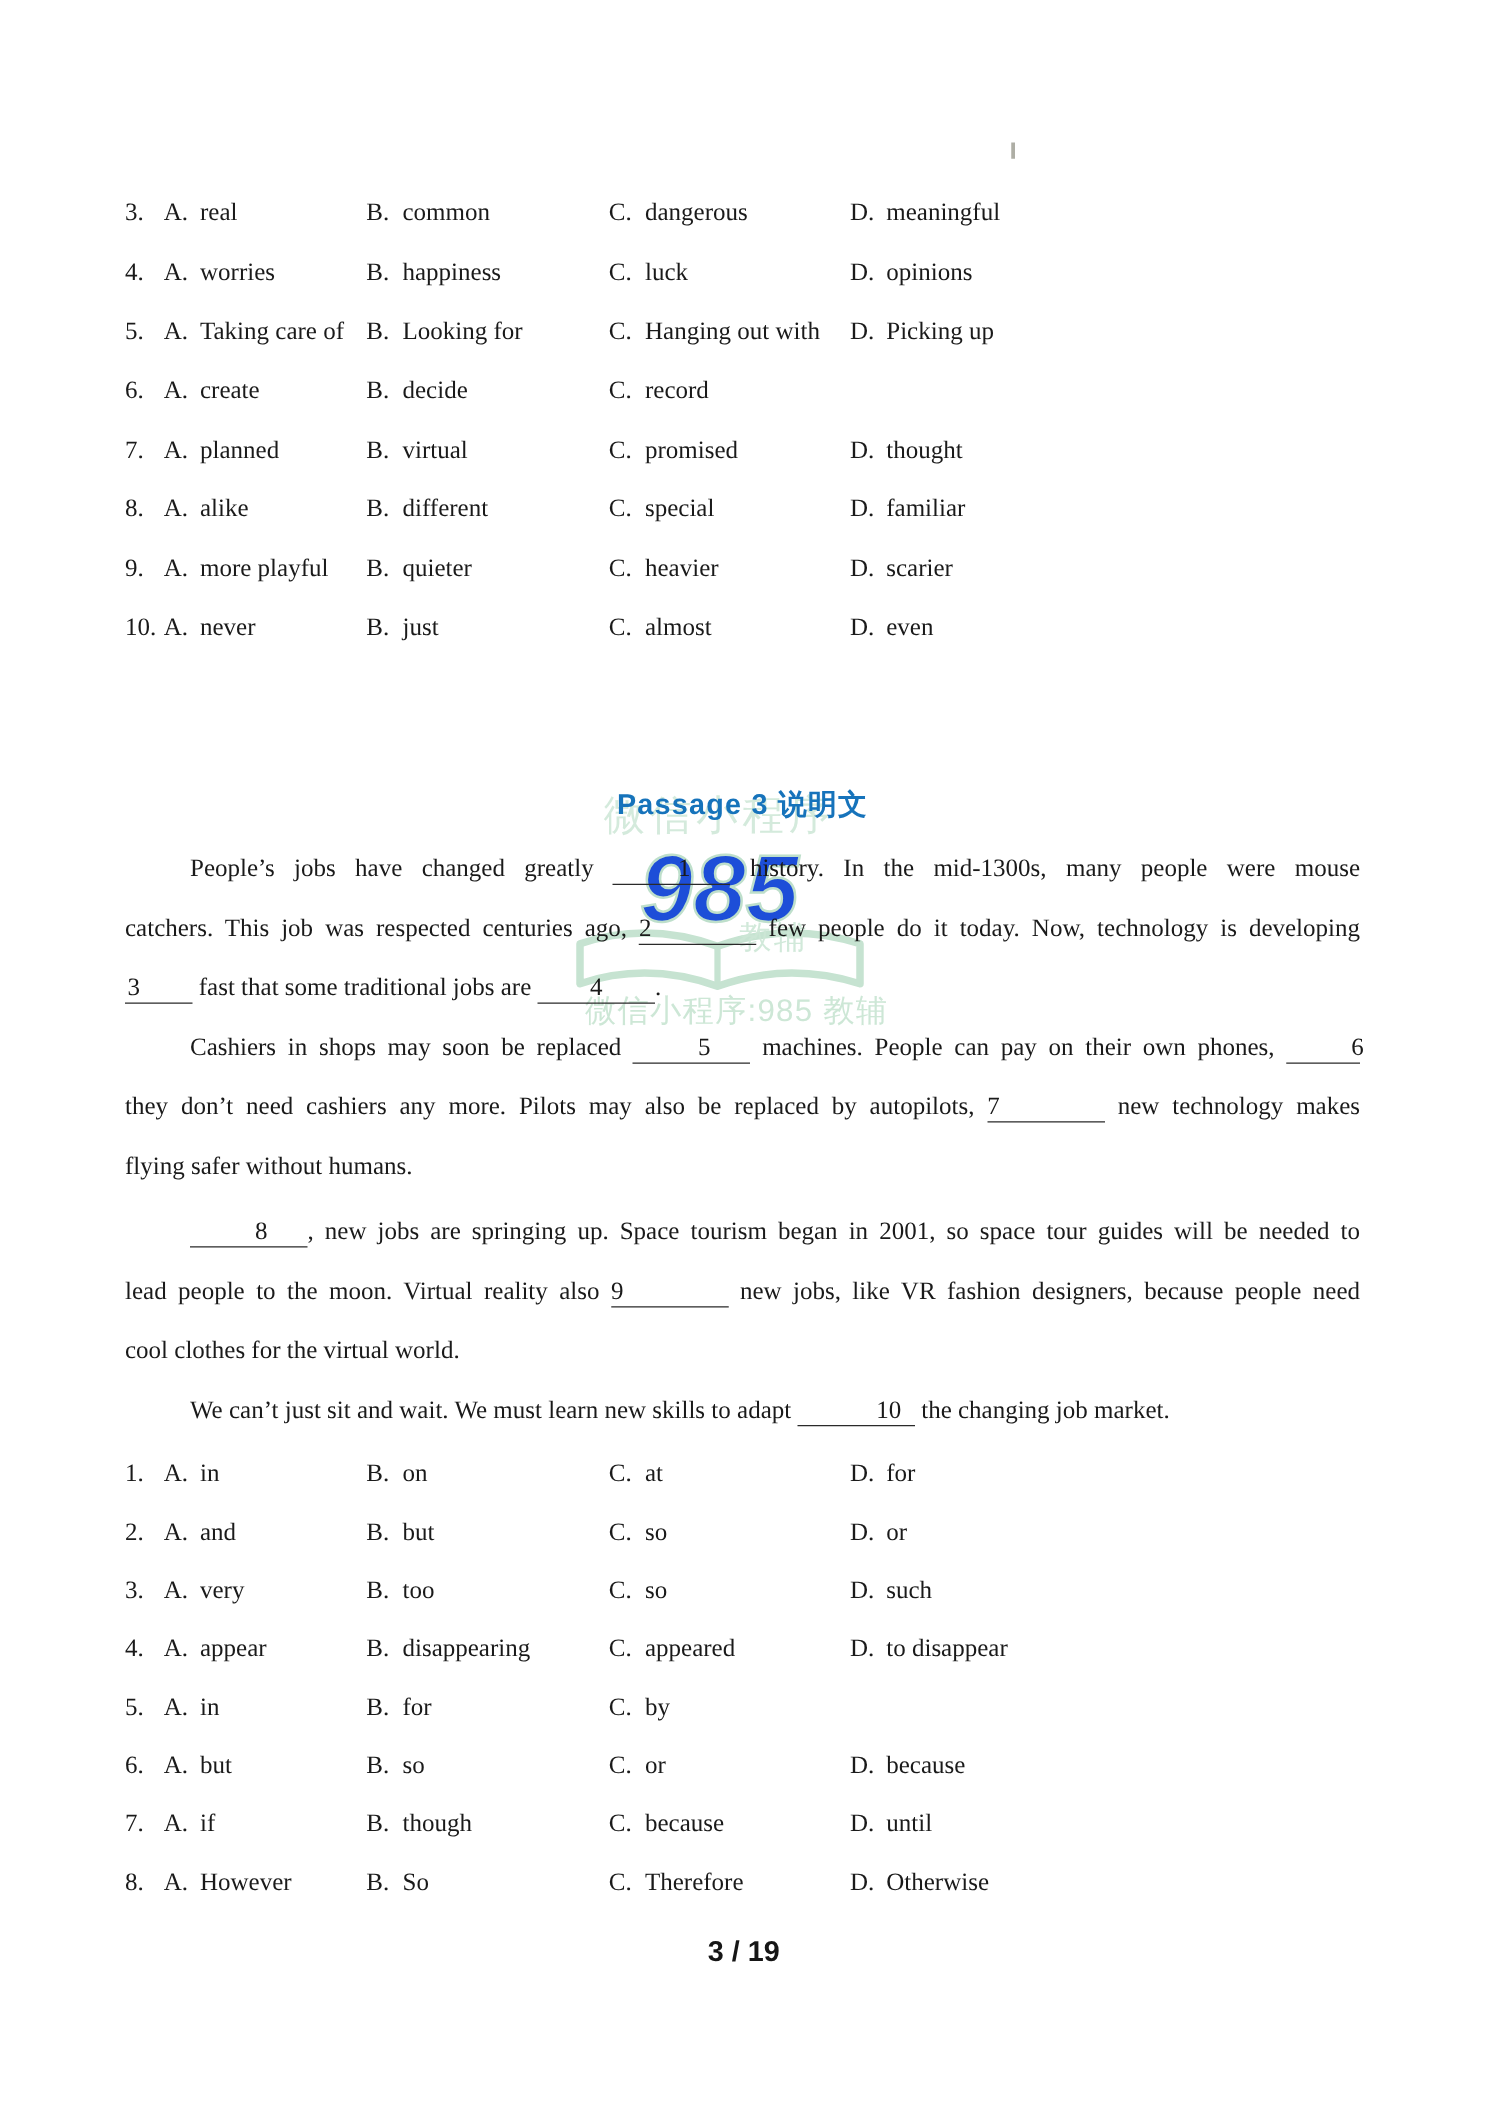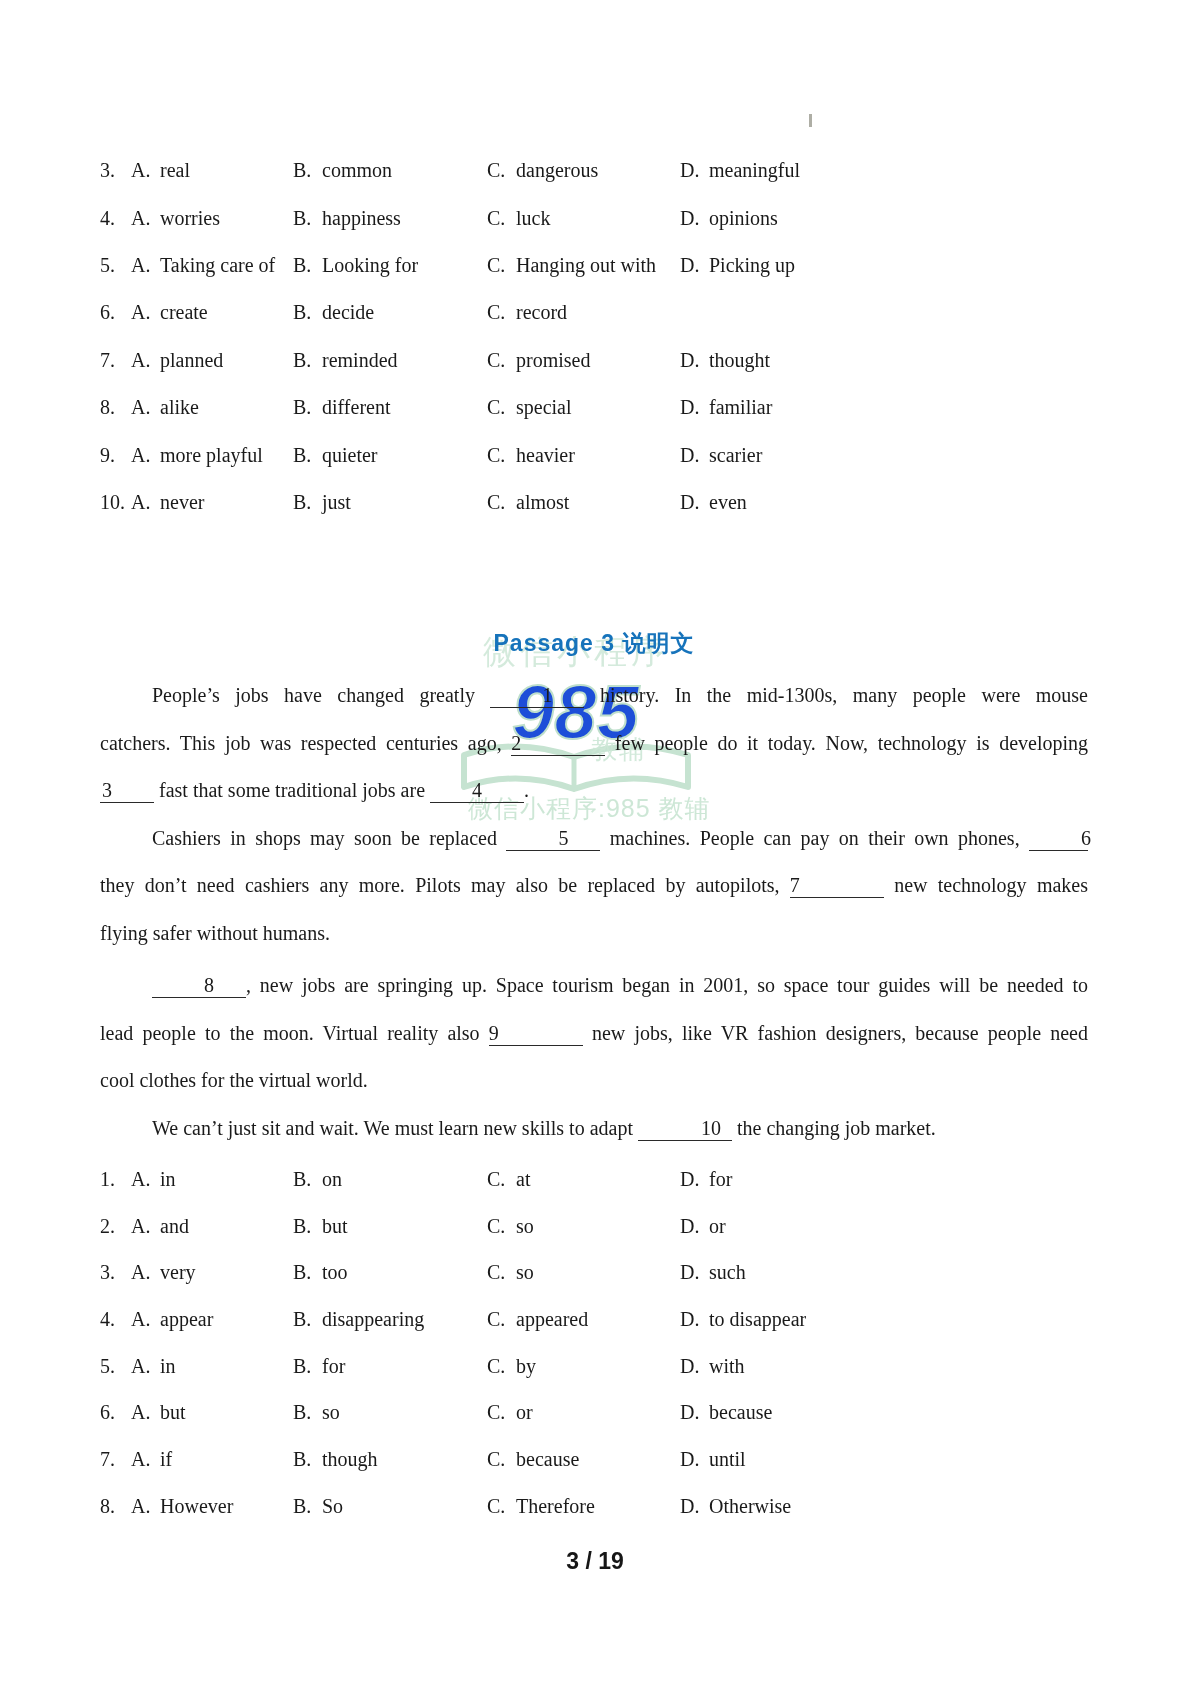--- a/index.html
+++ b/index.html
@@ -143,21 +143,21 @@
   <div class="q-row">
     <span class="q-num">6.</span>
     <span class="q-opt"><span class="q-letter">A.</span><span class="q-text">create</span></span>
     <span class="q-opt"><span class="q-letter">B.</span><span class="q-text">decide</span></span>
     <span class="q-opt"><span class="q-letter">C.</span><span class="q-text">record</span></span>
   </div>
 
   <div class="q-row">
     <span class="q-num">7.</span>
     <span class="q-opt"><span class="q-letter">A.</span><span class="q-text">planned</span></span>
-    <span class="q-opt"><span class="q-letter">B.</span><span class="q-text">reminded</span></span>
+    <span class="q-opt"><span class="q-letter">B.</span><span class="q-text">virtual</span></span>
     <span class="q-opt"><span class="q-letter">C.</span><span class="q-text">promised</span></span>
     <span class="q-opt"><span class="q-letter">D.</span><span class="q-text">thought</span></span>
   </div>
 
   <div class="q-row">
     <span class="q-num">8.</span>
     <span class="q-opt"><span class="q-letter">A.</span><span class="q-text">alike</span></span>
     <span class="q-opt"><span class="q-letter">B.</span><span class="q-text">different</span></span>
     <span class="q-opt"><span class="q-letter">C.</span><span class="q-text">special</span></span>
     <span class="q-opt"><span class="q-letter">D.</span><span class="q-text">familiar</span></span>
@@ -227,21 +227,20 @@
     <span class="q-opt"><span class="q-letter">B.</span><span class="q-text">disappearing</span></span>
     <span class="q-opt"><span class="q-letter">C.</span><span class="q-text">appeared</span></span>
     <span class="q-opt"><span class="q-letter">D.</span><span class="q-text">to disappear</span></span>
   </div>
 
   <div class="q-row">
     <span class="q-num">5.</span>
     <span class="q-opt"><span class="q-letter">A.</span><span class="q-text">in</span></span>
     <span class="q-opt"><span class="q-letter">B.</span><span class="q-text">for</span></span>
     <span class="q-opt"><span class="q-letter">C.</span><span class="q-text">by</span></span>
-    <span class="q-opt"><span class="q-letter">D.</span><span class="q-text">with</span></span>
   </div>
 
   <div class="q-row">
     <span class="q-num">6.</span>
     <span class="q-opt"><span class="q-letter">A.</span><span class="q-text">but</span></span>
     <span class="q-opt"><span class="q-letter">B.</span><span class="q-text">so</span></span>
     <span class="q-opt"><span class="q-letter">C.</span><span class="q-text">or</span></span>
     <span class="q-opt"><span class="q-letter">D.</span><span class="q-text">because</span></span>
   </div>
 

